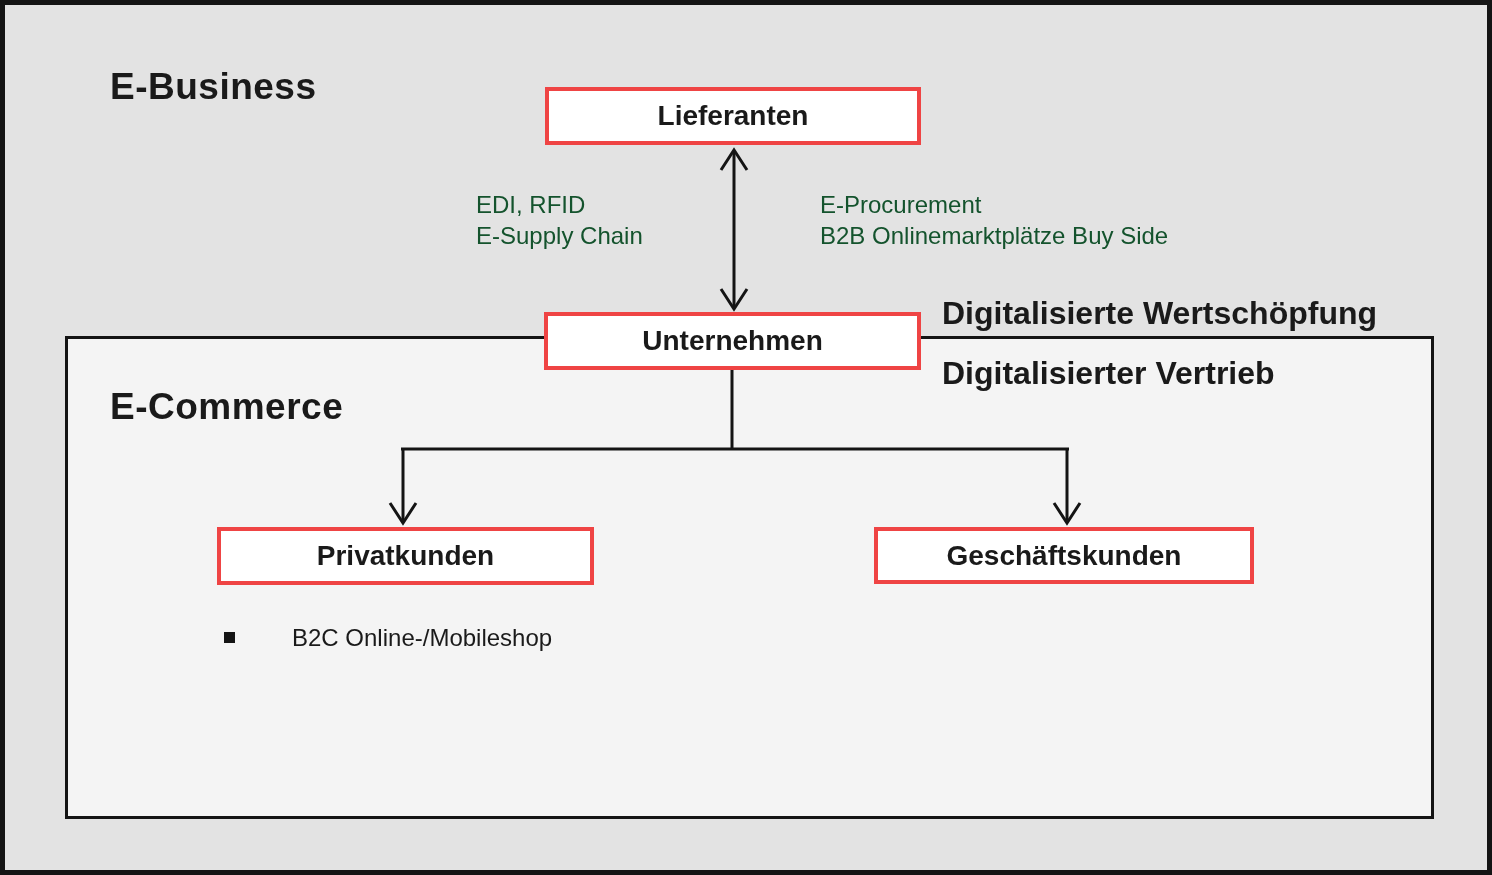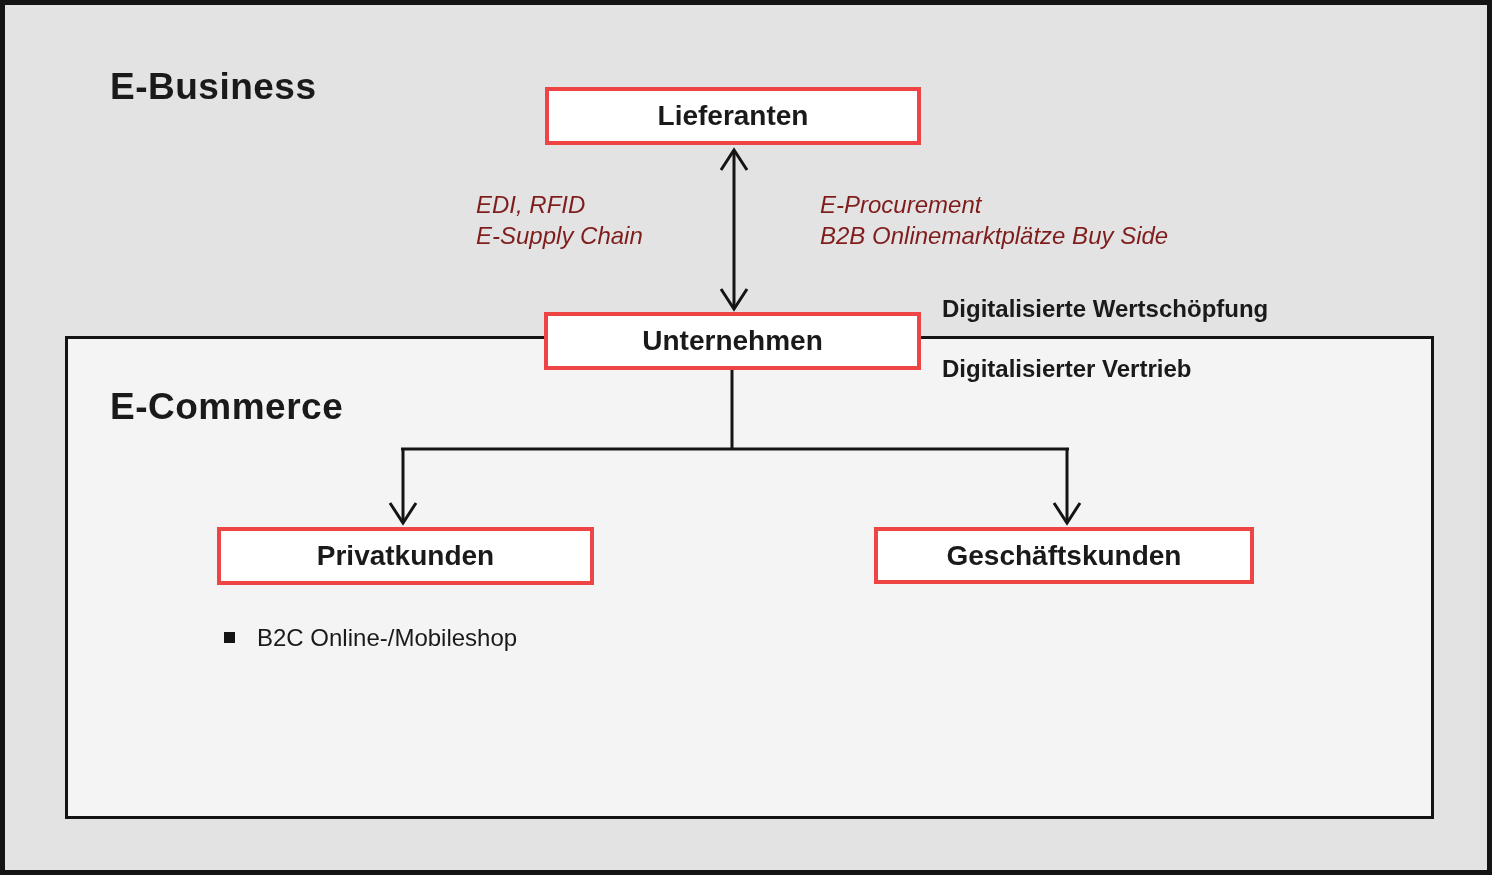--- a/index.html
+++ b/index.html
@@ -56,31 +56,30 @@
     color: #1a1a1a;
     z-index: 3;
   }
   #node-lieferanten    { left: 540px; top: 82px;  width: 376px; height: 58px; }
   #node-unternehmen    { left: 539px; top: 307px; width: 377px; height: 58px; }
   #node-privatkunden   { left: 212px; top: 522px; width: 377px; height: 58px; }
   #node-geschaeftskunden { left: 837px; top: 522px; width: 380px; height: 57px; margin-left: 32px; }
   .edge-label {
     position: absolute;
     font-size: 24px;
-    color: #7f1d1d;
+    color: #14532d;
     line-height: 31px;
     z-index: 3;
     white-space: nowrap;
-    font-style: italic;
   }
   #edge-label-left  { left: 471px; top: 184px; }
   #edge-label-right { left: 815px; top: 184px; }
   .annotation {
     position: absolute;
-    font-size: 24px;
+    font-size: 32px;
     font-weight: bold;
     color: #1a1a1a;
     z-index: 3;
     white-space: nowrap;
   }
   #annotation-wertschoepfung { left: 937px; top: 290px; }
   #annotation-vertrieb       { left: 937px; top: 350px; }
   .bullet-list {
     position: absolute;
     list-style: none;
@@ -88,20 +87,21 @@
   }
   #list-privatkunden    { left: 219px; top: 617px; }
   #list-geschaeftskunden { left: 885px; top: 617px; }
   .bullet-list li {
     display: flex;
     align-items: center;
     height: 31px;
     font-size: 24px;
     color: #1a1a1a;
     white-space: nowrap;
+    gap: 35px;
   }
   .bullet-square {
     display: inline-block;
     width: 11px;
     height: 11px;
     background: #141414;
     margin-right: 22px;
     flex: 0 0 11px;
   }
 </style>

